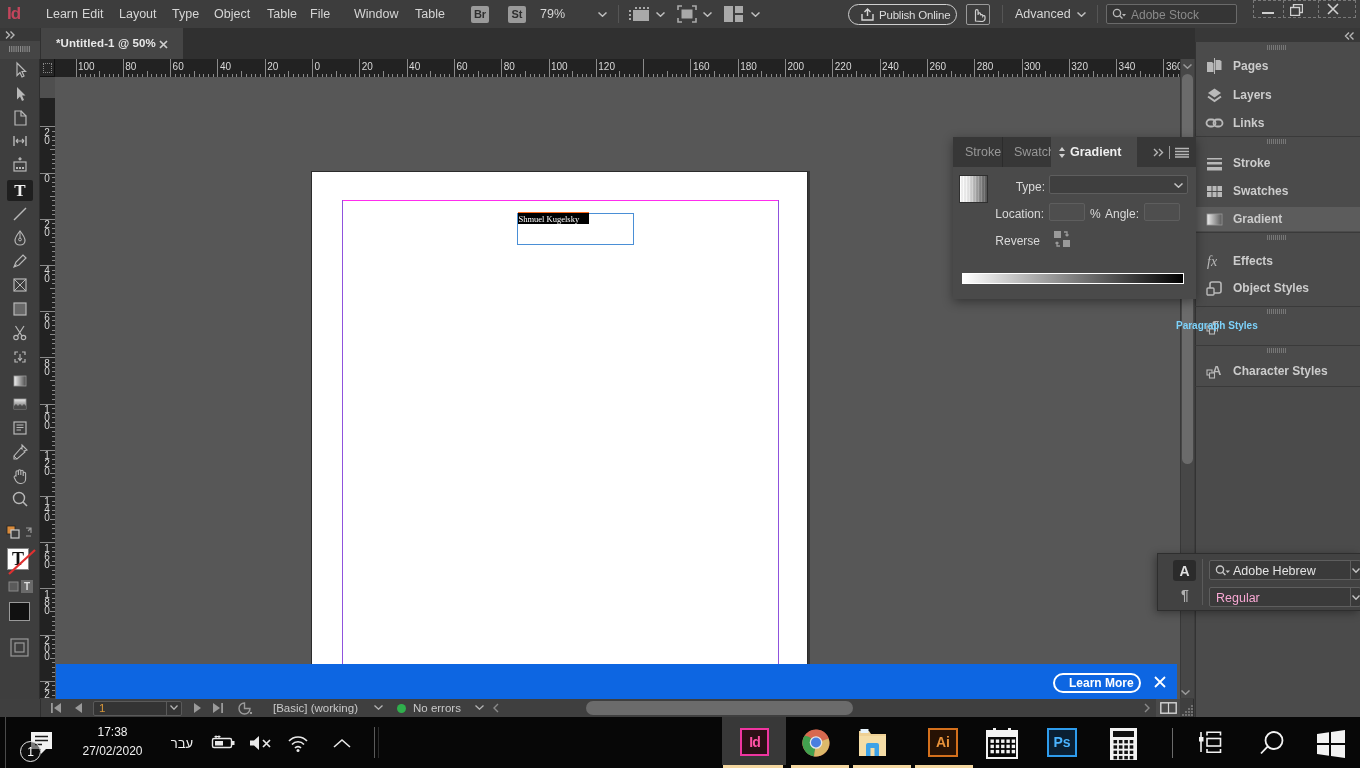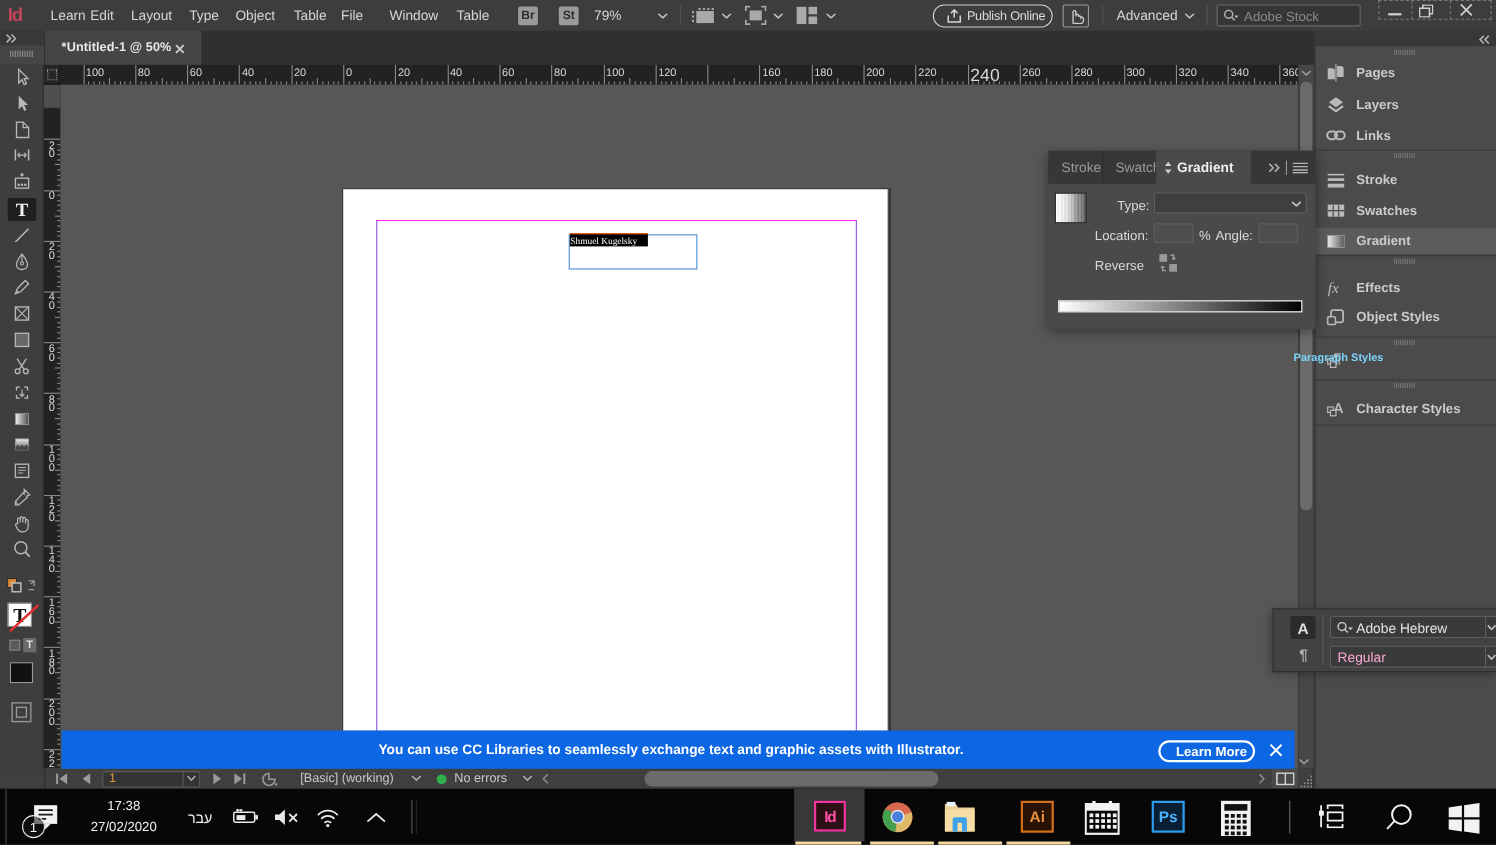--- a/index.html
+++ b/index.html
@@ -402,21 +402,21 @@
       <div class="abs" style="left:782.0px;top:14.5px;width:1px;height:3.5px;background:#8a8a8a"></div>
       <div class="abs" style="left:786.8px;top:14.5px;width:1px;height:3.5px;background:#8a8a8a"></div>
       <div class="abs" style="left:791.5px;top:14.5px;width:1px;height:3.5px;background:#8a8a8a"></div>
       <div class="abs" style="left:796.2px;top:14.5px;width:1px;height:3.5px;background:#8a8a8a"></div>
       <div class="abs" style="left:800.9px;top:12.0px;width:1px;height:6px;background:#8a8a8a"></div>
       <div class="abs" style="left:805.7px;top:14.5px;width:1px;height:3.5px;background:#8a8a8a"></div>
       <div class="abs" style="left:810.4px;top:14.5px;width:1px;height:3.5px;background:#8a8a8a"></div>
       <div class="abs" style="left:815.1px;top:14.5px;width:1px;height:3.5px;background:#8a8a8a"></div>
       <div class="abs" style="left:819.9px;top:14.5px;width:1px;height:3.5px;background:#8a8a8a"></div>
       <div class="abs" style="left:824.6px;top:0;width:1px;height:18px;background:#8a8a8a"></div>
-      <div class="abs" style="left:827.1px;top:1.5px;font-size:16px;color:#d8d8d8">240</div>
+      <div class="abs" style="left:827.1px;top:1.5px;font-size:10px;color:#d8d8d8">240</div>
       <div class="abs" style="left:829.3px;top:14.5px;width:1px;height:3.5px;background:#8a8a8a"></div>
       <div class="abs" style="left:834.1px;top:14.5px;width:1px;height:3.5px;background:#8a8a8a"></div>
       <div class="abs" style="left:838.8px;top:14.5px;width:1px;height:3.5px;background:#8a8a8a"></div>
       <div class="abs" style="left:843.5px;top:14.5px;width:1px;height:3.5px;background:#8a8a8a"></div>
       <div class="abs" style="left:848.2px;top:12.0px;width:1px;height:6px;background:#8a8a8a"></div>
       <div class="abs" style="left:853.0px;top:14.5px;width:1px;height:3.5px;background:#8a8a8a"></div>
       <div class="abs" style="left:857.7px;top:14.5px;width:1px;height:3.5px;background:#8a8a8a"></div>
       <div class="abs" style="left:862.4px;top:14.5px;width:1px;height:3.5px;background:#8a8a8a"></div>
       <div class="abs" style="left:867.2px;top:14.5px;width:1px;height:3.5px;background:#8a8a8a"></div>
       <div class="abs" style="left:871.9px;top:0;width:1px;height:18px;background:#8a8a8a"></div>
@@ -667,21 +667,20 @@
 <div class="abs" style="left:55px;top:77px;width:1125px;height:622px;background:#575757;overflow:hidden">
 <div class="abs" style="left:256px;top:94px;width:497px;height:528px;background:#fff;border:1px solid #2b2b2b;box-shadow:2px 0 0 rgba(20,20,20,0.45)"></div>
 <div class="abs" style="left:286.5px;top:123px;width:437px;height:1px;background:#ff2dee"></div>
 <div class="abs" style="left:286.5px;top:123px;width:1px;height:499px;background:#8f52dd"></div>
 <div class="abs" style="left:722.5px;top:123px;width:1px;height:499px;background:#8f52dd"></div>
 <div class="abs" style="left:461.5px;top:136px;width:117px;height:32px;border:1px solid #4a8fd6;background:#fff"></div>
 <div class="abs" style="left:462.5px;top:135px;width:71px;height:11.5px;background:#000;border-top:1.5px solid #ff6a1a"></div>
 <div class="abs" style="left:463.5px;top:136.5px;font-family:'Liberation Serif',serif;font-size:8.5px;line-height:10px;color:#fff;white-space:nowrap">Shmuel Kugelsky</div>
 </div>
 <div class="abs" style="left:56px;top:664px;width:1121px;height:35px;background:#0d66e2"></div>
-<div class="abs" style="left:344px;top:674px;font-size:12.5px;font-weight:700;color:#fff">You can use CC Libraries to seamlessly exchange text and graphic assets with Illustrator.</div>
 <div class="abs" style="left:1053px;top:672.5px;width:88px;height:20px;border:2px solid #fff;border-radius:10px"></div>
 <div class="abs" style="left:1069px;top:676px;font-size:12px;font-weight:700;color:#fff">Learn More</div>
 <svg class="abs" style="left:1154px;top:676px" width="12" height="12">
       <path d="M1,1 L11,11 M11,1 L1,11" stroke="#fff" stroke-width="1.8"></path>
     </svg>
 <div class="abs" style="left:1180px;top:59px;width:14px;height:639px;background:#474747;border-left:1px solid #383838"></div>
 <svg class="abs" style="left:1183px;top:64px" width="9" height="5">
       <path d="M0.5,0.5 L4.5,4.2 L8.5,0.5" stroke="#9a9a9a" stroke-width="1.5" fill="none"></path>
     </svg>
 <div class="abs" style="left:1182px;top:74px;width:11px;height:390px;background:#6b6b6b;border-radius:5.5px"></div>

